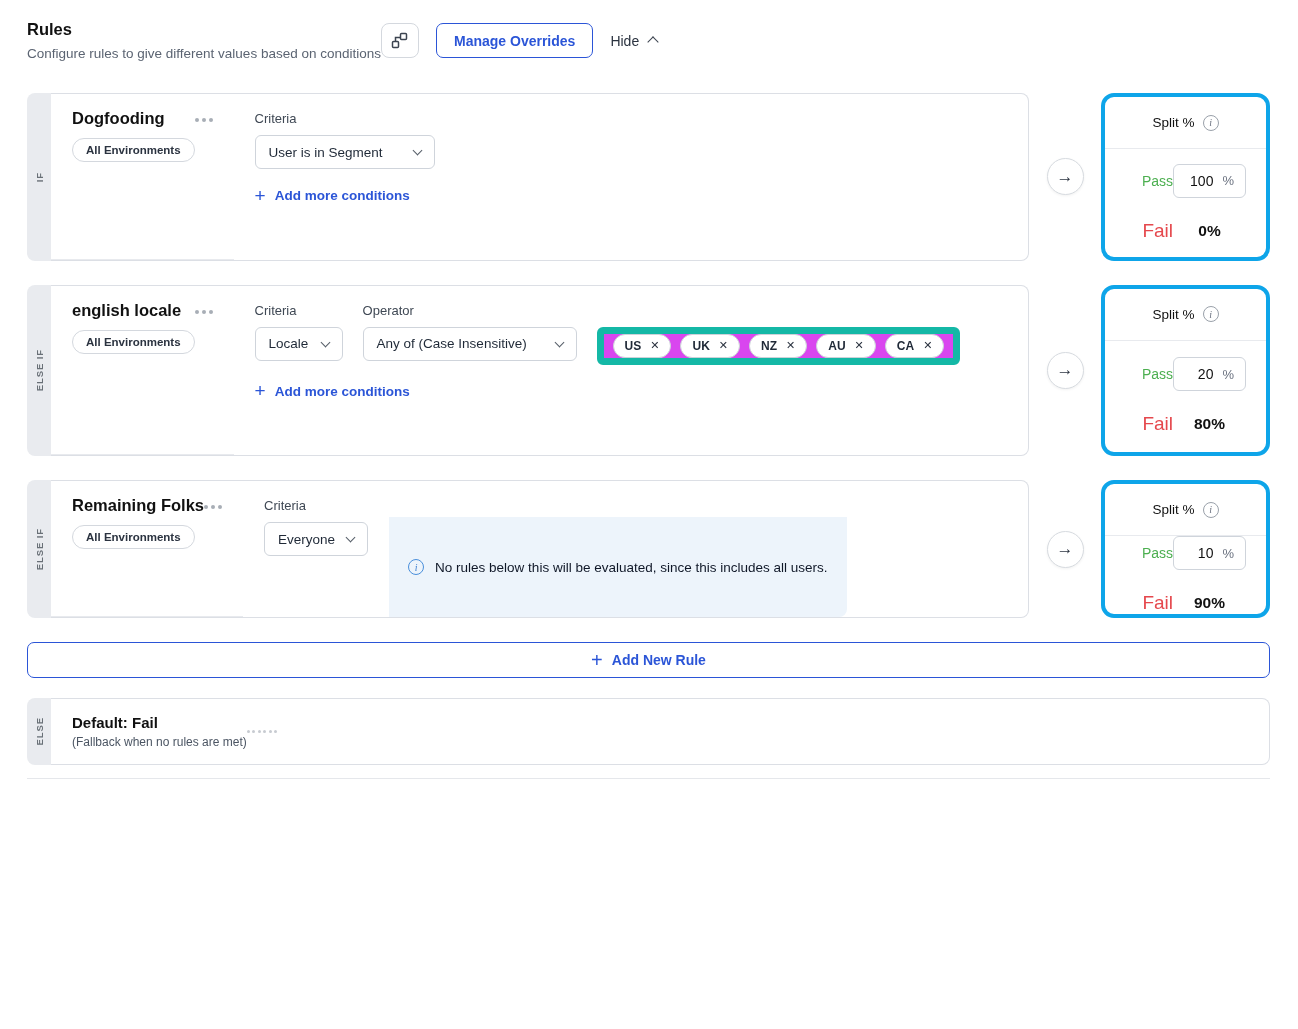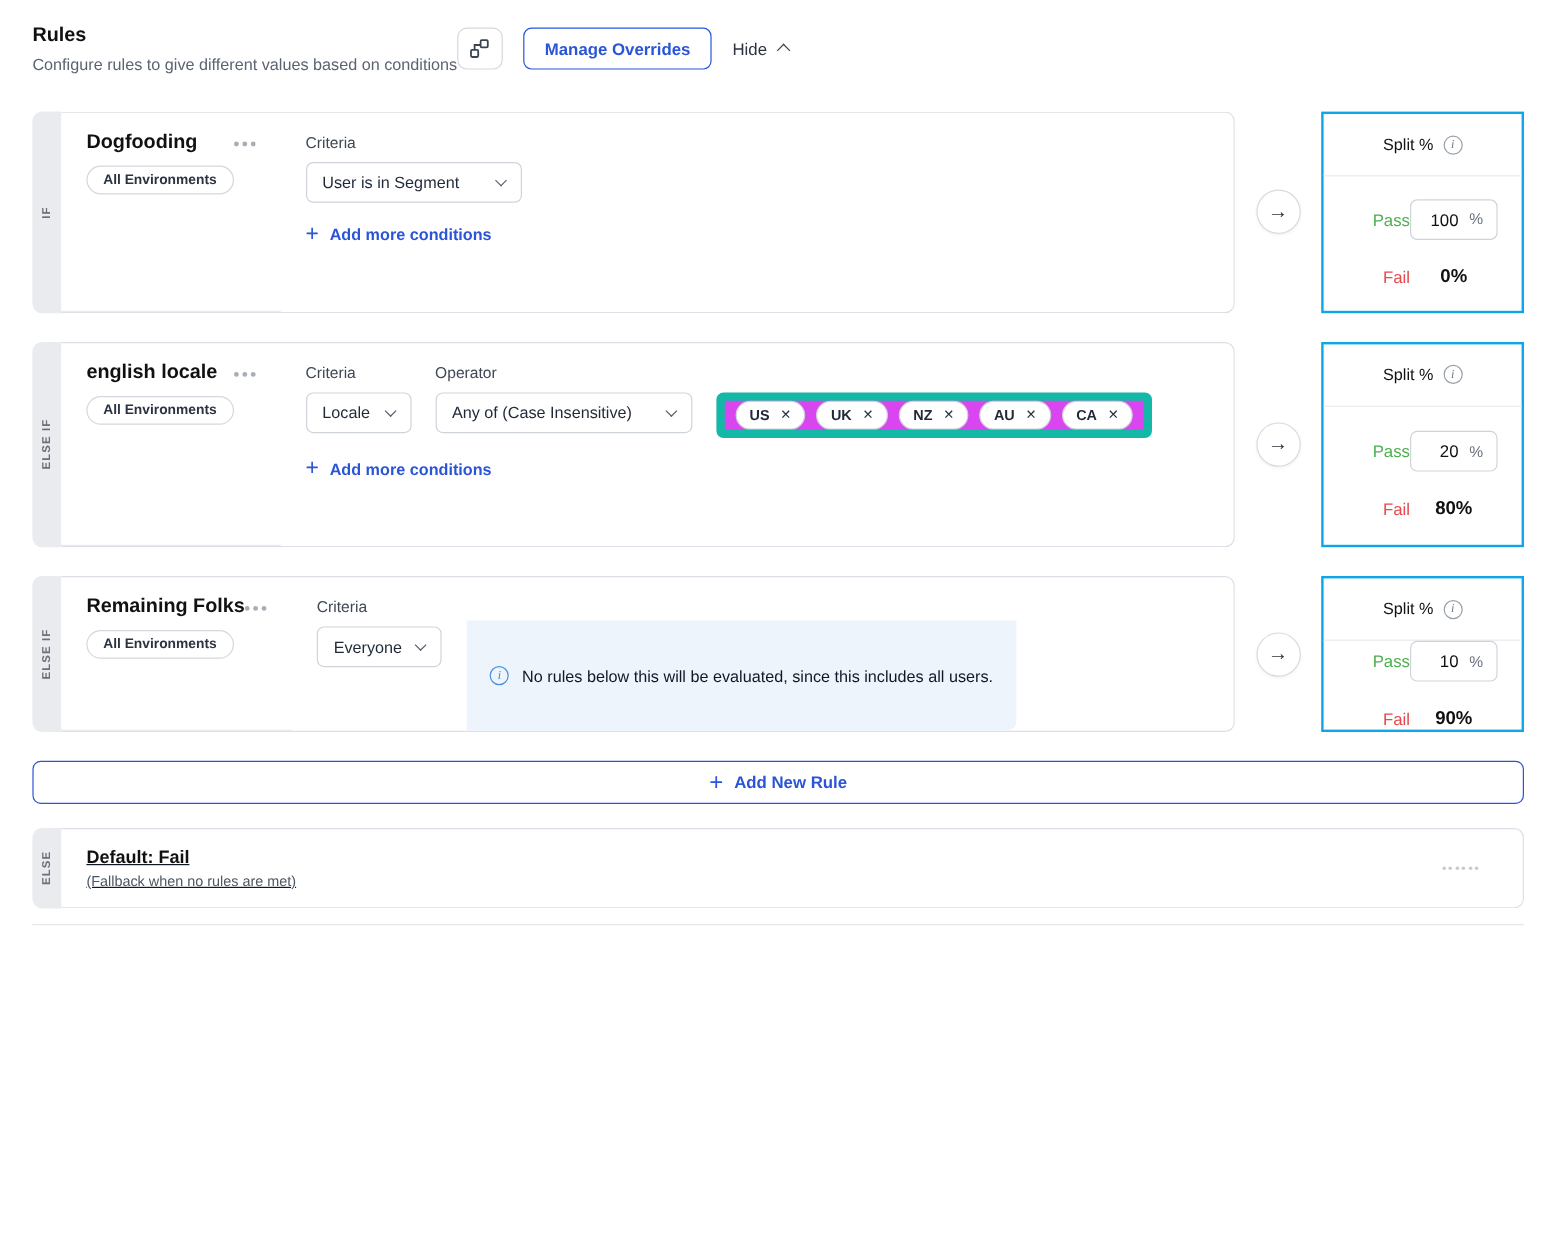--- a/index.html
+++ b/index.html
@@ -77,47 +77,47 @@
   .info-i { width:16px; height:16px; border:1.3px solid #9aa1aa; border-radius:50%; color:#6b7280;
             font-size:10px; display:flex; align-items:center; justify-content:center; flex:0 0 auto;
             font-family:"Liberation Serif",serif; font-style:italic; }
   .info-i.blue { border-color:#4a8fdb; color:#3e7fd1; }
 
   .arrow-col { flex:0 0 72px; display:flex; align-items:center; justify-content:center; }
   .arrow-circle { width:37px; height:37px; background:#fff; border:1px solid #d7dbe0; border-radius:50%;
                   display:flex; align-items:center; justify-content:center; font-size:17px; color:#2b3340;
                   box-shadow:0 1px 3px rgba(0,0,0,.06); }
 
-  .split { flex:0 0 169px; border:2px solid #0ea5e9; border-radius:0; background:#fff;
+  .split { flex:0 0 169px; border:4px solid #0ea5e9; border-radius:13px; background:#fff;
            display:flex; flex-direction:column; }
   .split-head { height:52px; flex:0 0 52px; display:flex; align-items:center; justify-content:center; gap:8px;
                 font-size:13.5px; color:#111; border-bottom:1px solid #e8eaee; }
   .split-body { flex:1; display:flex; flex-direction:column; justify-content:center; gap:22px; padding:0 20px; }
   .split-row { display:flex; align-items:center; justify-content:flex-end; }
   .pass-label { color:var(--pass,#4caf50); font-size:14px; }
-  .fail-label { color:var(--fail,#e5484d); font-size:14px; }
+  .fail-label { color:var(--fail,#e5484d); font-size:19px; }
   .pass-box { width:73px; height:34px; border:1px solid #cfd4db; border-radius:6px;
               display:flex; align-items:center; justify-content:flex-end; gap:9px; padding:0 11px; }
   .pass-box input { width:30px; border:none; outline:none; text-align:right; font-size:14px;
                     font-family:inherit; color:#111; background:transparent; }
   .pass-unit { color:#6b7280; font-size:13px; }
   .fail-value { width:73px; text-align:center; font-size:15.5px; font-weight:bold; color:#111; }
 
   
   .add-rule-btn { width:100%; height:36px; background:#fff; border:1.5px solid var(--accent,#2b55d7);
                   border-radius:7px; display:flex; align-items:center; justify-content:center; gap:9px;
                   color:var(--accent,#2b55d7); font-size:14px; font-weight:bold; font-family:inherit;
                   cursor:pointer; margin-bottom:20px; }
   .add-rule-btn .plus { font-size:20px; }
 
   
   .default-row { margin-bottom:0; }
   .default-card { flex:1; border:1px solid #dcdfe5; border-left:none; border-radius:0 8px 8px 0;
-                  display:flex; flex-direction:row; align-items:center; justify-content:space-between;
-                  padding:15px 21px;text-decoration:underline; }
+                  display:flex; flex-direction:row; align-items:center; 
+                  padding:15px 21px; }
   .default-title { font-size:15px; font-weight:bold; color:#111; }
   .default-sub { font-size:12px; color:#4b5563; margin-top:4px; }
   .ddots { display:flex; gap:2.5px; margin-right:16px; }
   .ddots i { width:3px; height:3px; border-radius:50%; background:#c7cbd1; }
 
   .bottom-divider { margin-top:13px; border-top:1px solid #e5e7eb; }
 </style>
 </head>
 <body>
 

